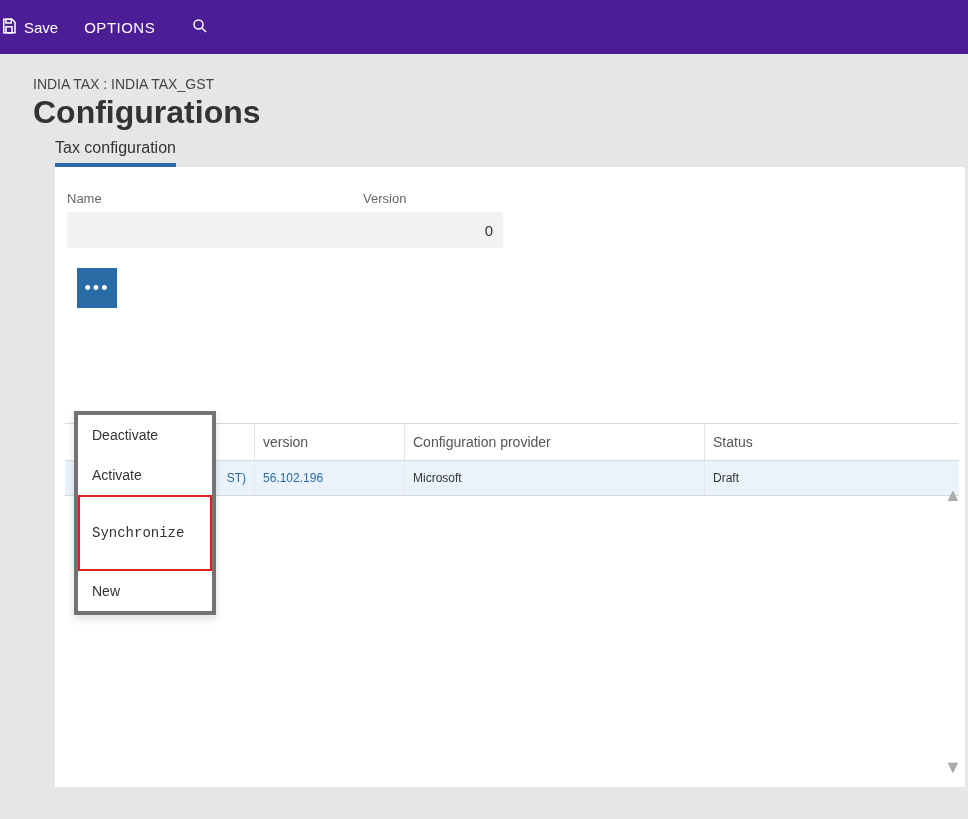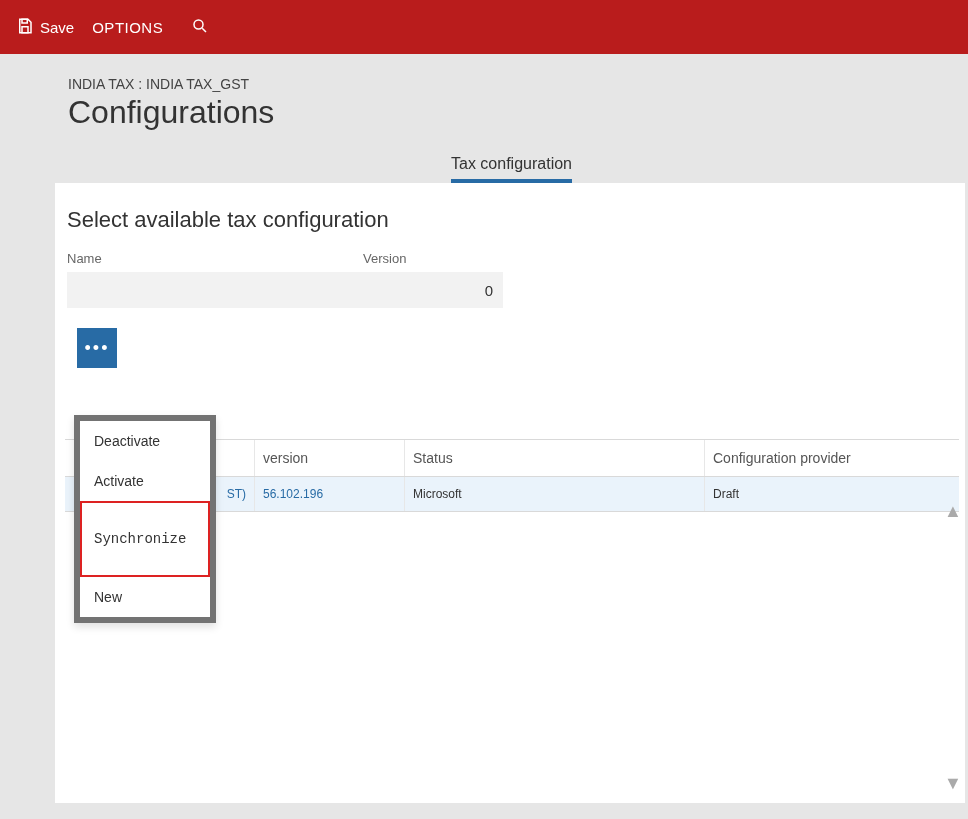--- a/index.html
+++ b/index.html
@@ -8,44 +8,42 @@
     font-family: "Segoe UI", Arial, sans-serif;
     background: #e6e6e6;
     overflow: hidden;
     font-weight: 400;
     color: #333;
   }
 
   
   .cmdbar {
     height: 54px;
-    background: #b91c1c;
+    background: #4c1d95;
     display: flex;
     align-items: center;
-    padding-left: 16px;
-    gap: 18px;
+    gap: 26px;
     color: #fff;
     font-size: 15px;
   }
   .cmd-save { display: flex; align-items: center; gap: 6px; cursor: pointer; }
   .cmd-options { cursor: pointer; letter-spacing: 0.5px; }
   .cmd-search { margin-left: 10px; cursor: pointer; display:flex; align-items:center; }
 
   
   .page-header {
-    padding: 22px 0 0 68px;
+    padding: 22px 0 0 33px;
   }
   .breadcrumb { font-size: 14px; color: #444; }
-  .page-title { font-size: 32px; font-weight: 400; color: #333; margin-top: 2px; }
+  .page-title { font-size: 32px; font-weight: 700; color: #333; margin-top: 2px; }
 
   .tabs-row {
-    margin-top: 24px;
+    margin-top: 8px;
     padding-left: 55px;
     display: flex;
-    justify-content: center;
   }
   .tab {
     font-size: 16px; color: #333;
     padding-bottom: 6px;
     border-bottom: 4px solid #286ba5;
     cursor: pointer;
   }
 
   
   .card {
@@ -75,24 +73,24 @@
     display: flex; align-items: center; justify-content: center;
     cursor: pointer; margin-left: 10px;
   }
   .ellipsis-dots {
     color: #fff; font-size: 18px; letter-spacing: 2px; line-height: 0;
   }
 
   
   .ctx-menu {
     position: absolute;
-    left: 19px; top: 232px;
+    left: 19px; top: 244px;
     width: 142px;
     background: #fff;
-    border: 6px solid #737373;
+    border: 4px solid #737373;
     box-shadow: 0 4px 8px rgba(0,0,0,0.12);
     z-index: 10;
   }
   .ctx-item {
     padding: 12px 14px;
     font-size: 14px;
     color: #333;
     cursor: pointer;
   }
   .ctx-item.highlight {
@@ -180,21 +178,20 @@
   <div class="page-title">Configurations</div>
 </div>
 
 <div class="tabs-row">
   <div class="tab">
     <span>Tax configuration</span>
   </div>
 </div>
 
 <div class="card">
-  <div class="section-title">Select available tax configuration</div>
 
 
   <div class="field-row">
     <div class="field">
       <div class="field-label">Name</div>
       <input class="input name" value="" style="">
     </div>
     <div class="field">
       <div class="field-label">Version</div>
       <input class="input version" value="0" style="">
@@ -203,22 +200,22 @@
 
 
   <div class="ellipsis-btn">
     <span class="ellipsis-dots">•••</span>
   </div>
 
   <div class="grid-wrap">
     <div class="grid-header">
       <div></div>
       <div>version</div>
+      <div>Configuration provider</div>
       <div>Status</div>
-      <div>Configuration provider</div>
     </div>
     <div class="grid-row">
       <div class="linkish" style="text-align:right;">ST)</div>
       <div class="linkish">56.102.196</div>
       <div>Microsoft</div>
       <div>Draft</div>
     </div>
   </div>
 
   <div class="ctx-menu">

